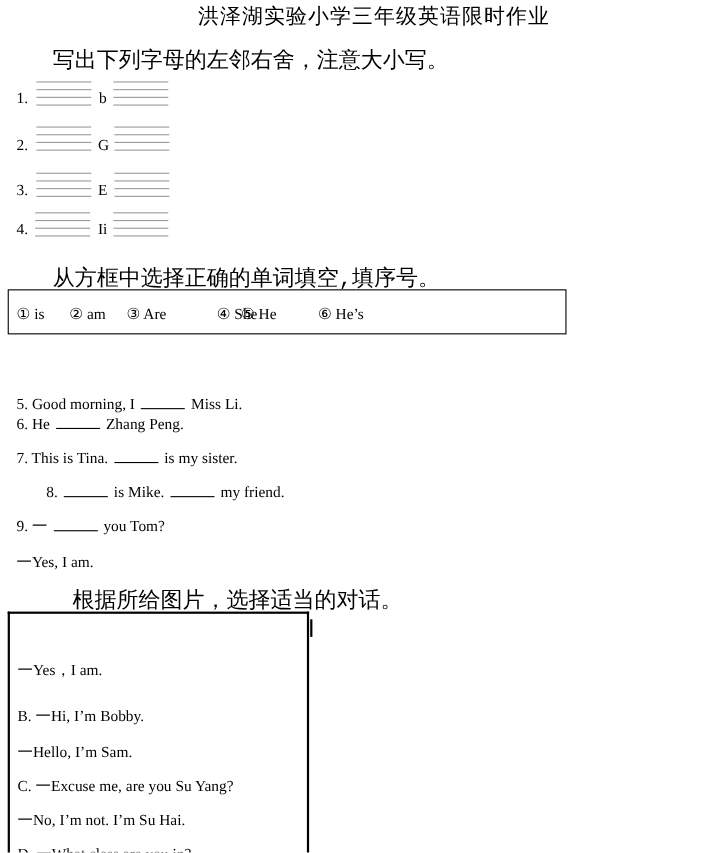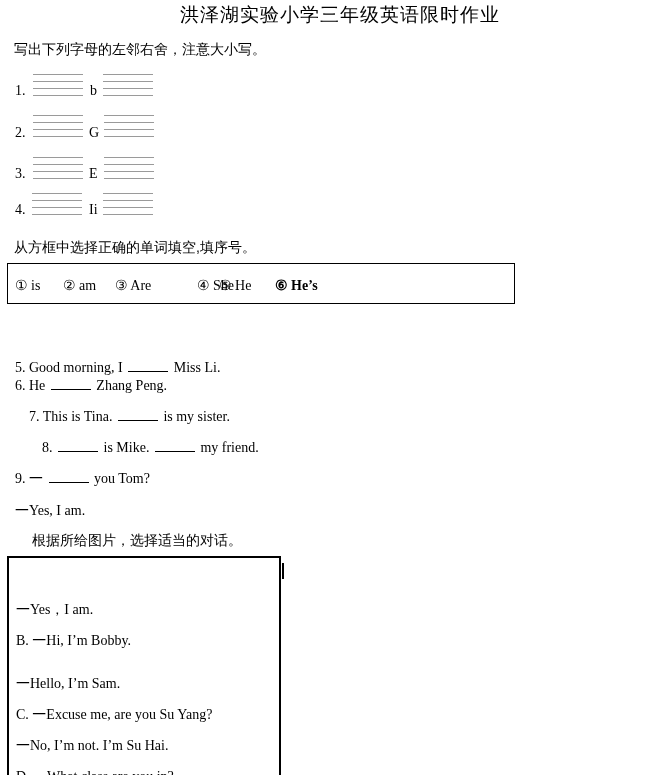--- a/index.html
+++ b/index.html
@@ -8,22 +8,23 @@
     font-family: "Liberation Serif", "DejaVu Serif", serif;
     color: #000;
   }
   .abs { position: absolute; white-space: nowrap; }
   .title {
     left: 0; width: 680px; top: 2px; text-align: center;
     font-family: "DejaVu Sans", "Liberation Sans", sans-serif;
     font-size: 19px; letter-spacing: 1px;
   }
   .cn {
-    font-family: Liberation Sans, sans-serif;
-    font-size: 14px;
+    font-family: Liberation Mono, monospace;
+    font-size: 20px;
+    margin-left: 34px;
   }
   .en { font-size: 14px; }
   .num { font-size: 14px; }
   .four-line {
     position: absolute; width: 50px; height: 22px;
   }
   .four-line span {
     position: absolute; left: 0; right: 0; height: 1px; background: #9a9a9a;
   }
   .four-line span:nth-child(1) { top: 0; }
@@ -120,36 +121,36 @@
 </div>
 
 <div class="abs cn" style="left:14px;top:239px;text-align:center;">从方框中选择正确的单词填空,填序号。</div>
 
 <div class="word-box">
   <span class="opt" style="left:7px;">① is</span>
   <span class="opt" style="left:55px;">② am</span>
   <span class="opt" style="left:107px;">③ Are</span>
   <span class="opt" style="left:161px;margin-left:28px;">④ She</span>
   <span class="opt" style="left:211px;">⑤ He</span>
-  <span class="opt" style="left:267px;font-weight:bold;">⑥ He’s</span>
+  <span class="opt" style="left:281px;">⑥ He’s</span>
 </div>
 
 <div class="abs en" style="left:15px;top:346px;margin-top:13px;">
   <span>5. Good morning, I</span>
   <span class="blank"></span>
   <span>Miss Li.</span>
 </div>
 
 <div class="abs en" style="left:15px;top:377px;">
   <span>6. He</span>
   <span class="blank"></span>
   <span>Zhang  Peng.</span>
 </div>
 
-<div class="abs en" style="left:29px;top:408px;text-align:center;">
+<div class="abs en" style="left:15px;top:408px;text-align:center;">
   <span>7. This is Tina.</span>
   <span class="blank"></span>
   <span>is my sister.</span>
 </div>
 
 <div class="abs en" style="left:15px;top:439px;margin-left:27px;">
   <span>8.</span>
   <span class="blank"></span>
   <span>is Mike.</span>
   <span class="blank"></span>
@@ -161,20 +162,20 @@
   <span class="blank"></span>
   <span>you Tom?</span>
 </div>
 
 <div class="abs en" style="left:15px;top:502px;">一Yes, I am.</div>
 
 <div class="abs cn" style="left:32px;top:532px;">根据所给图片，选择适当的对话。</div>
 
 <div class="dlg-box">
   <div class="dlg-line" style="top:43px;">一Yes，I am.</div>
-  <div class="dlg-line" style="top:74px;">B. 一Hi, I’m Bobby.</div>
+  <div class="dlg-line" style="top:84px;">B. 一Hi, I’m Bobby.</div>
   <div class="dlg-line" style="top:117px;">一Hello, I’m Sam.</div>
   <div class="dlg-line" style="top:148px;">C. 一Excuse me, are you Su Yang?</div>
   <div class="dlg-line" style="top:179px;">一No, I’m not. I’m Su Hai.</div>
   <div class="dlg-line" style="top:210px;">D. 一What class are you in?</div>
 </div>
 
 <div class="cursor"></div>
 
 </body></html>

